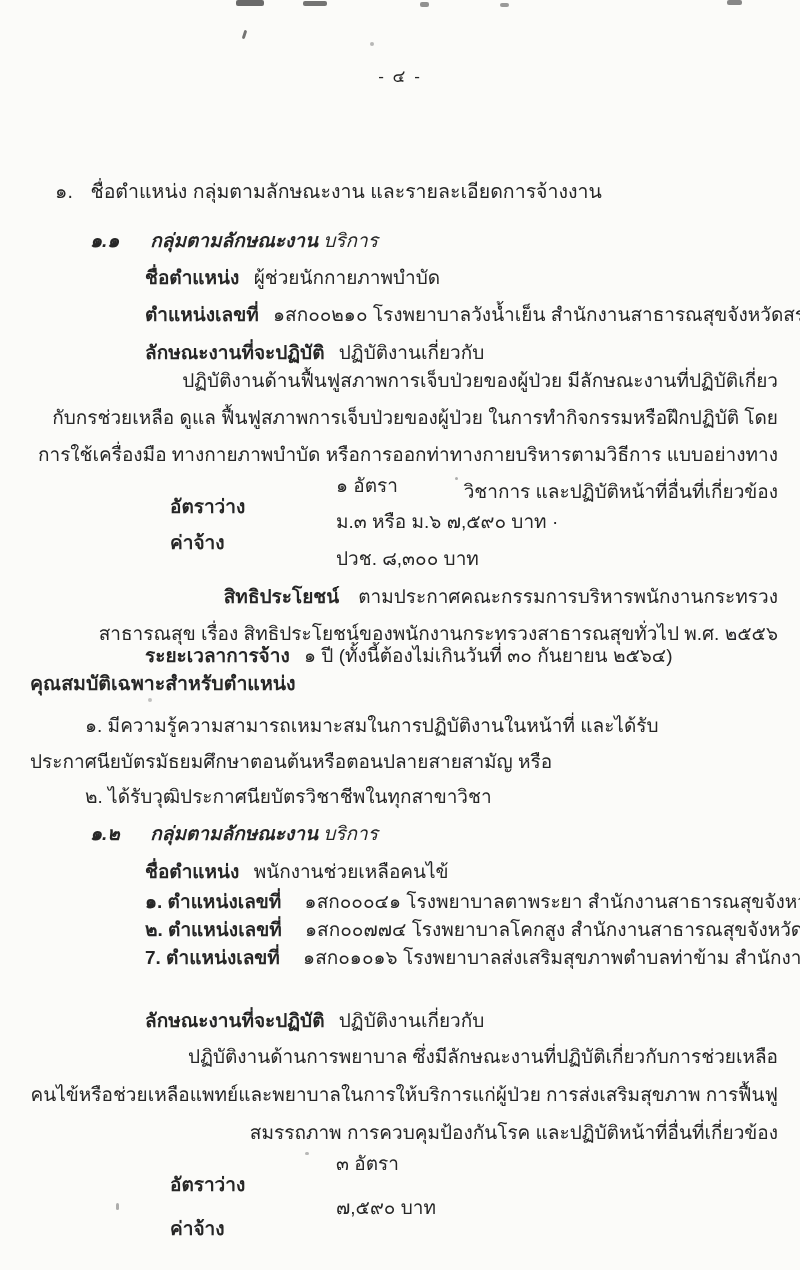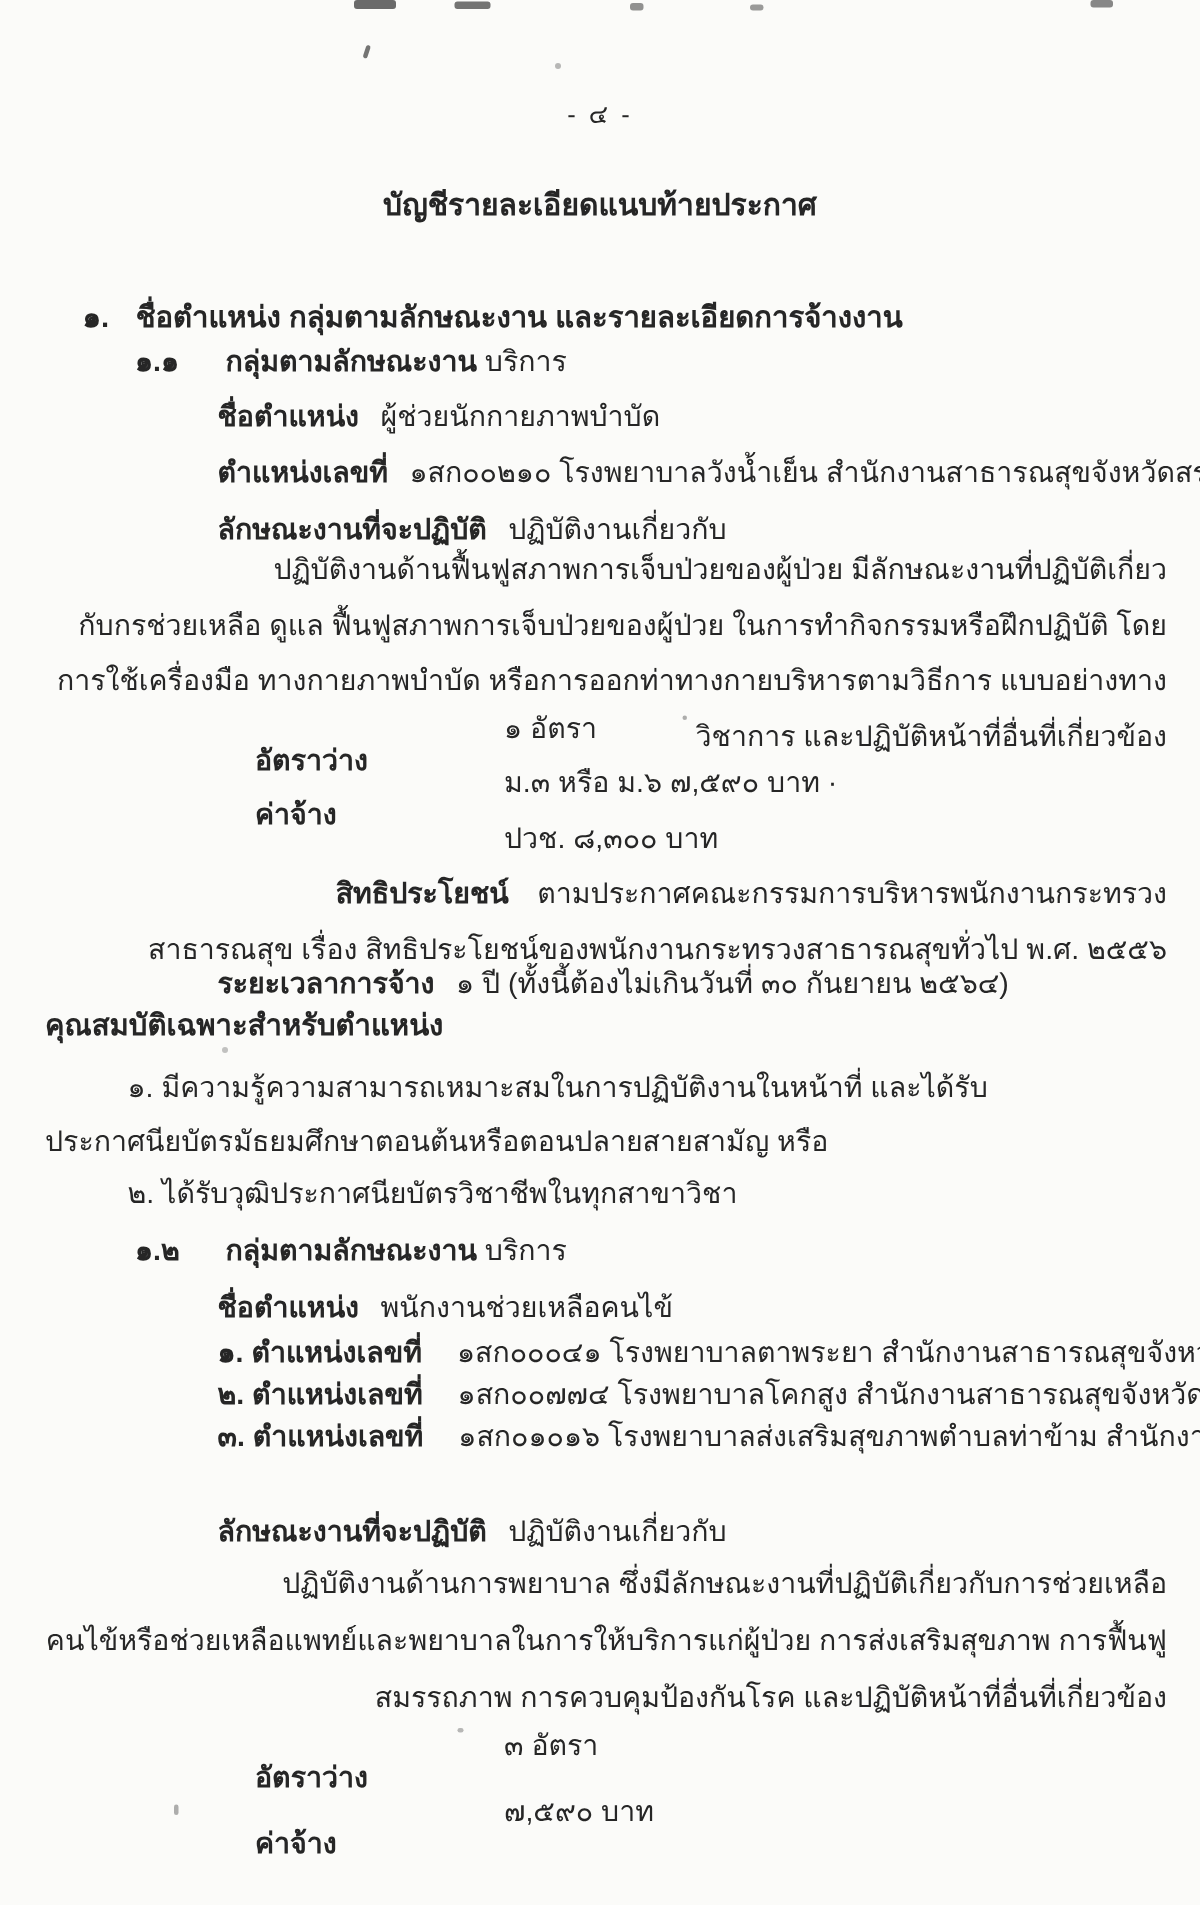--- a/index.html
+++ b/index.html
@@ -16,23 +16,23 @@
     color: #262626;
     font-family: "Liberation Sans", sans-serif;
     font-size: 19px;
     overflow: hidden;
   }
   .abs { position: absolute; }
   .b { font-weight: bold; }
   .center { left: 0; width: 100%; text-align: center; }
   .pageno { top: 62px; font-size: 17px; letter-spacing: 2px; }
   .title { top: 120px; font-size: 20px; font-weight: bold; }
-  .h1 { top: 176px; left: 55px; font-size: 19.5px; font-weight: bold; margin-top: 20px; }
+  .h1 { top: 176px; left: 55px; font-size: 19.5px; font-weight: normal; }
   .h1 .num { display: inline-block; min-width: 30px; }
-  .grouprow { left: 90px; }
+  .grouprow { left: 90px; font-style: italic; }
   .grouprow .num { display: inline-block; width: 55px; font-weight: bold; }
   .lbl-line { left: 145px; white-space: nowrap; }
   .lbl-line .lab { font-weight: bold; margin-right: 9px; }
   .para {
     left: 30px;
     width: 748px;
     line-height: 37px;
     text-indent: 145px;
     text-align: right;
   }
@@ -75,21 +75,20 @@
   <span class="noise n5"></span>
   <span class="noise n6"></span>
   <span class="noise n7"></span>
   <span class="noise n8"></span>
   <span class="noise n9"></span>
   <span class="noise n10"></span>
   <span class="noise n11"></span>
 
   <div class="abs center pageno">- ๔ -</div>
 
-  <div class="abs center title">บัญชีรายละเอียดแนบท้ายประกาศ</div>
 
   <div class="abs h1">
     <span class="num">๑.</span>
     <span>ชื่อตำแหน่ง กลุ่มตามลักษณะงาน และรายละเอียดการจ้างงาน</span>
   </div>
 
   <div class="abs grouprow" style="top:225px">
     <span class="num">๑.๑</span>
     <span class="b">กลุ่มตามลักษณะงาน</span>
     <span>บริการ</span>
@@ -156,21 +155,21 @@
     <span class="lab">๑. ตำแหน่งเลขที่</span>
     <span>๑สก๐๐๐๔๑ โรงพยาบาลตาพระยา สำนักงานสาธารณสุขจังหวัดสระแก้ว</span>
   </div>
 
   <div class="abs pos-line" style="top:914px">
     <span class="lab">๒. ตำแหน่งเลขที่</span>
     <span>๑สก๐๐๗๗๔ โรงพยาบาลโคกสูง  สำนักงานสาธารณสุขจังหวัดสระแก้ว</span>
   </div>
 
   <div class="abs pos-line" style="top:942px">
-    <span class="lab">๓. ตำแหน่งเลขที่</span>
+    <span class="lab">7. ตำแหน่งเลขที่</span>
     <span>๑สก๐๑๐๑๖ โรงพยาบาลส่งเสริมสุขภาพตำบลท่าข้าม สำนักงานสาธารณสุข</span>
   </div>
 
 
   <div class="abs lbl-line" style="top:1005px">
     <span class="lab">ลักษณะงานที่จะปฏิบัติ</span>
     <span>ปฏิบัติงานเกี่ยวกับ</span>
   </div>
 
   <div class="abs para" style="top:1038px; line-height:38px;">ปฏิบัติงานด้านการพยาบาล ซึ่งมีลักษณะงานที่ปฏิบัติเกี่ยวกับการช่วยเหลือคนไข้หรือช่วยเหลือแพทย์และพยาบาลในการให้บริการแก่ผู้ป่วย การส่งเสริมสุขภาพ การฟื้นฟูสมรรถภาพ การควบคุมป้องกันโรค และปฏิบัติหน้าที่อื่นที่เกี่ยวข้อง</div>

